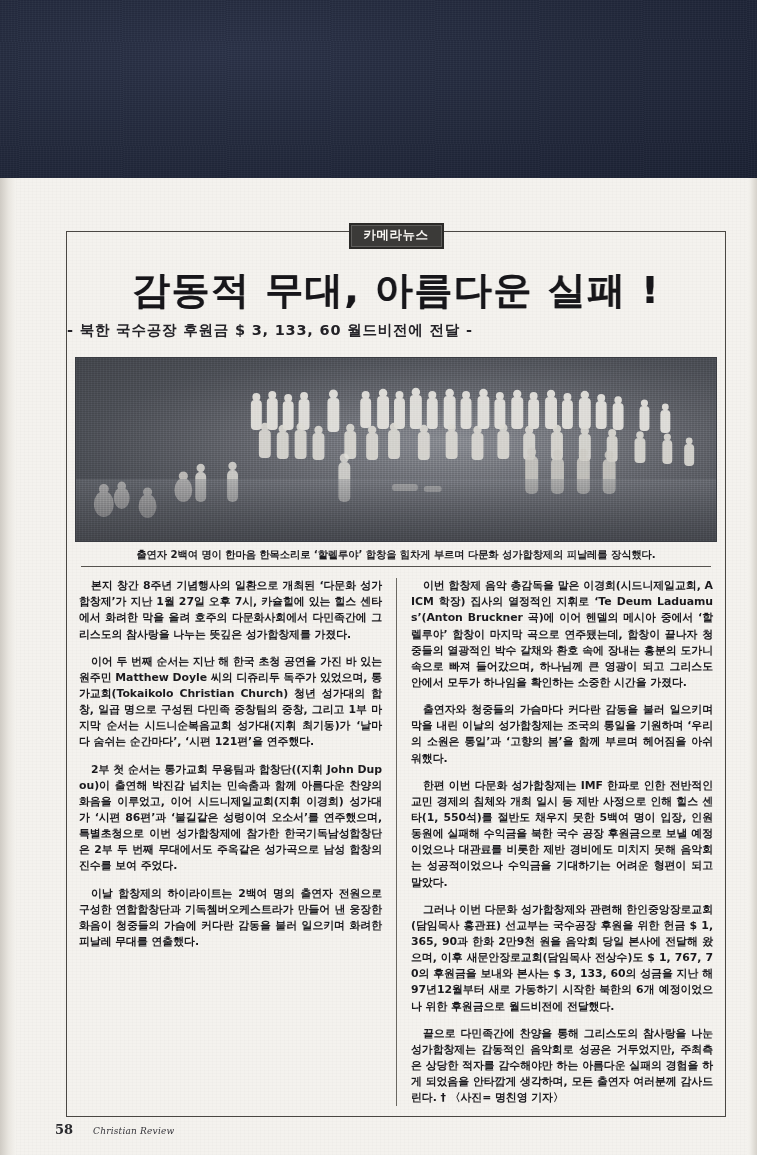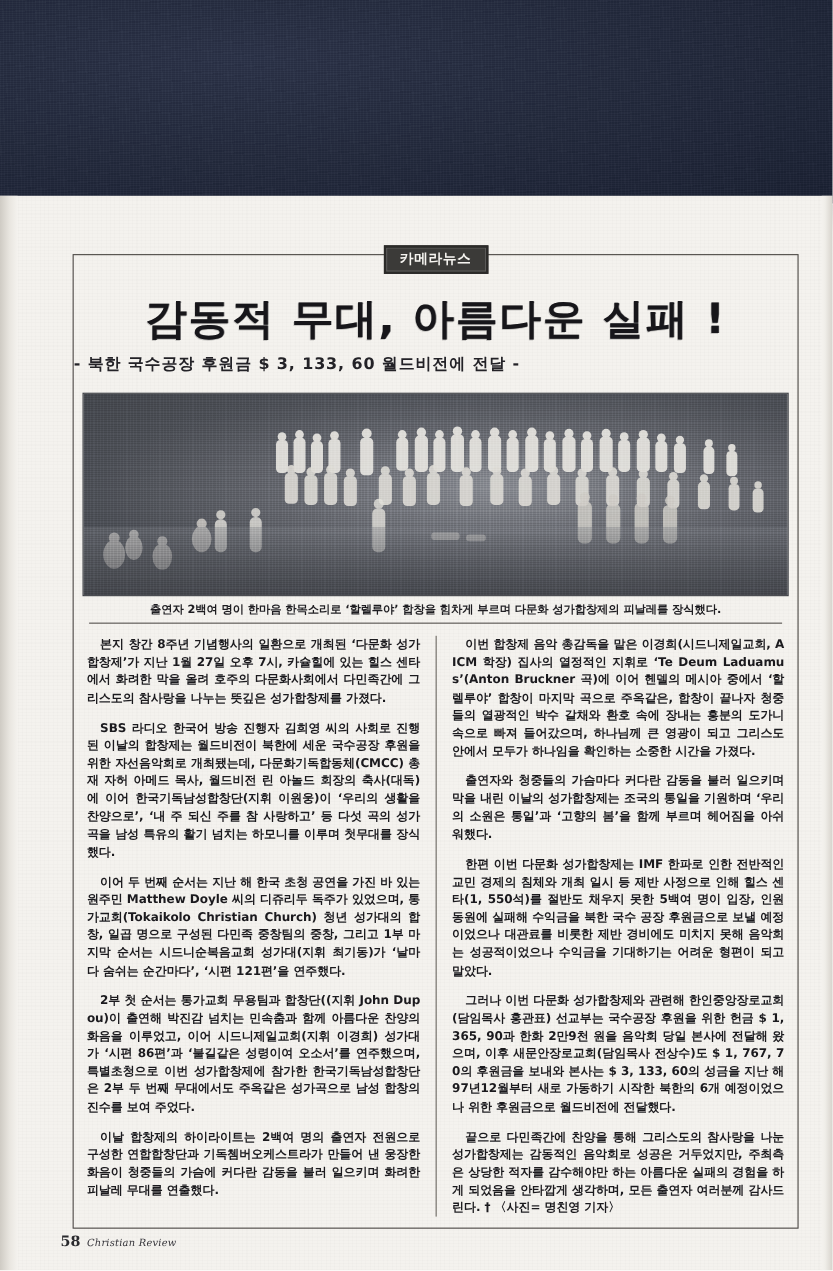--- a/index.html
+++ b/index.html
@@ -198,21 +198,21 @@
   }
   .col p.tight { margin-bottom: 0; }
 
   
   .footer {
     position: absolute;
     left: 55px;
     top: 1122px;
     display: flex;
     align-items: baseline;
-    gap: 6px;
+    gap: 20px;
   }
   .folio {
     font-size: 13px;
     font-weight: 700;
     color: #2a2a2e;
     font-family: "DejaVu Serif", "Liberation Serif", serif;
   }
   .masthead {
     font-size: 9px;
     color: #35343a;
@@ -381,28 +381,27 @@
       <div class="floorglow"></div>
       <div class="grain"></div>
     </div>
 
     <div class="caption">출연자 2백여 명이 한마음 한목소리로 ‘할렐루야’ 합창을 힘차게 부르며 다문화 성가합창제의 피날레를 장식했다.</div>
 
     <div class="columns">
 
       <div class="col left">
         <p>본지 창간 8주년 기념행사의 일환으로 개최된 ‘다문화 성가합창제’가 지난 1월 27일 오후 7시, 카슐힐에 있는 힐스 센타에서 화려한 막을 올려 호주의 다문화사회에서 다민족간에 그리스도의 참사랑을 나누는 뜻깊은 성가합창제를 가졌다.</p>
-        <p>SBS 라디오 한국어 방송 진행자 김희영 씨의 사회로 진행된 이날의 합창제는 월드비전이 북한에 세운 국수공장 후원을 위한 자선음악회로 개최됐는데, 다문화기독합동체(CMCC) 총재 자허 아메드 목사, 월드비전 린 아놀드 회장의 축사(대독)에 이어 한국기독남성합창단(지휘 이원웅)이 ‘우리의 생활을 찬양으로’, ‘내 주 되신 주를 참 사랑하고’ 등 다섯 곡의 성가곡을 남성 특유의 활기 넘치는 하모니를 이루며 첫무대를 장식했다.</p>
         <p>이어 두 번째 순서는 지난 해 한국 초청 공연을 가진 바 있는 원주민 Matthew Doyle 씨의 디쥬리두 독주가 있었으며, 통가교회(Tokaikolo Christian Church) 청년 성가대의 합창, 일곱 명으로 구성된 다민족 중창팀의 중창, 그리고 1부 마지막 순서는 시드니순복음교회 성가대(지휘 최기동)가 ‘날마다 숨쉬는 순간마다’, ‘시편 121편’을 연주했다.</p>
         <p>2부 첫 순서는 통가교회 무용팀과 합창단((지휘 John Dupou)이 출연해 박진감 넘치는 민속춤과 함께 아름다운 찬양의 화음을 이루었고, 이어 시드니제일교회(지휘 이경희) 성가대가 ‘시편 86편’과 ‘불길같은 성령이여 오소서’를 연주했으며, 특별초청으로 이번 성가합창제에 참가한 한국기독남성합창단은 2부 두 번째 무대에서도 주옥같은 성가곡으로 남성 합창의 진수를 보여 주었다.</p>
         <p class="tight">이날 합창제의 하이라이트는 2백여 명의 출연자 전원으로 구성한 연합합창단과 기독쳄버오케스트라가 만들어 낸 웅장한 화음이 청중들의 가슴에 커다란 감동을 불러 일으키며 화려한 피날레 무대를 연출했다.</p>
       </div>
 
       <div class="col right">
-        <p>이번 합창제 음악 총감독을 맡은 이경희(시드니제일교회, AICM 학장) 집사의 열정적인 지휘로 ‘Te Deum Laduamus’(Anton Bruckner 곡)에 이어 헨델의 메시아 중에서 ‘할렐루야’ 합창이 마지막 곡으로 주옥같은, 합창이 끝나자 청중들의 열광적인 박수 갈채와 환호 속에 장내는 흥분의 도가니 속으로 빠져 들어갔으며, 하나님께 큰 영광이 되고 그리스도 안에서 모두가 하나임을 확인하는 소중한 시간을 가졌다.</p>
+        <p>이번 합창제 음악 총감독을 맡은 이경희(시드니제일교회, AICM 학장) 집사의 열정적인 지휘로 ‘Te Deum Laduamus’(Anton Bruckner 곡)에 이어 헨델의 메시아 중에서 ‘할렐루야’ 합창이 마지막 곡으로 연주됐는데, 합창이 끝나자 청중들의 열광적인 박수 갈채와 환호 속에 장내는 흥분의 도가니 속으로 빠져 들어갔으며, 하나님께 큰 영광이 되고 그리스도 안에서 모두가 하나임을 확인하는 소중한 시간을 가졌다.</p>
         <p>출연자와 청중들의 가슴마다 커다란 감동을 불러 일으키며 막을 내린 이날의 성가합창제는 조국의 통일을 기원하며 ‘우리의 소원은 통일’과 ‘고향의 봄’을 함께 부르며 헤어짐을 아쉬워했다.</p>
         <p>한편 이번 다문화 성가합창제는 IMF 한파로 인한 전반적인 교민 경제의 침체와 개최 일시 등 제반 사정으로 인해 힐스 센타(1, 550석)를 절반도 채우지 못한 5백여 명이 입장, 인원 동원에 실패해 수익금을 북한 국수 공장 후원금으로 보낼 예정이었으나 대관료를 비롯한 제반 경비에도 미치지 못해 음악회는 성공적이었으나 수익금을 기대하기는 어려운 형편이 되고 말았다.</p>
         <p>그러나 이번 다문화 성가합창제와 관련해 한인중앙장로교회(담임목사 홍관표) 선교부는 국수공장 후원을 위한 헌금 $ 1, 365, 90과 한화 2만9천 원을 음악회 당일 본사에 전달해 왔으며, 이후 새문안장로교회(담임목사 전상수)도 $ 1, 767, 70의 후원금을 보내와 본사는 $ 3, 133, 60의 성금을 지난 해 97년12월부터 새로 가동하기 시작한 북한의 6개 예정이었으나 위한 후원금으로 월드비전에 전달했다.</p>
         <p class="tight">끝으로 다민족간에 찬양을 통해 그리스도의 참사랑을 나눈 성가합창제는 감동적인 음악회로 성공은 거두었지만, 주최측은 상당한 적자를 감수해야만 하는 아름다운 실패의 경험을 하게 되었음을 안타깝게 생각하며, 모든 출연자 여러분께 감사드린다. † 〈사진= 명친영 기자〉</p>
       </div>
 
     </div>
   </div>
 
   <div class="footer">

